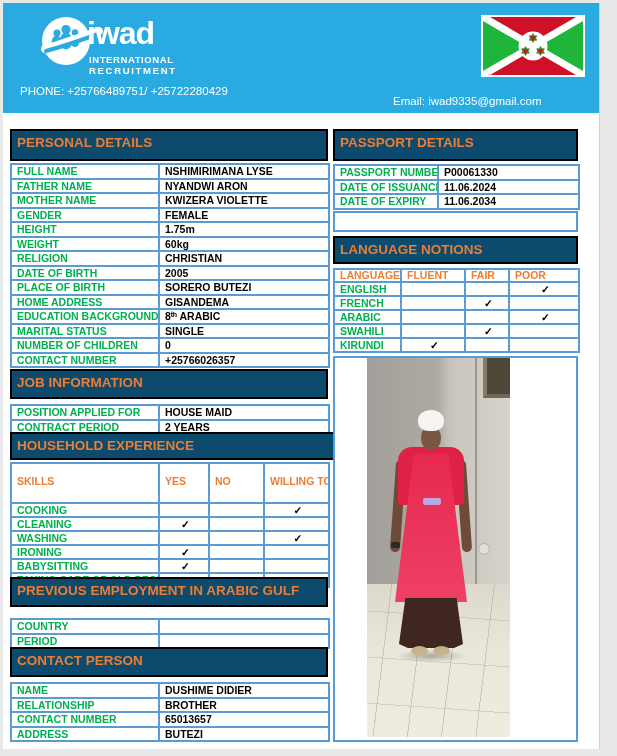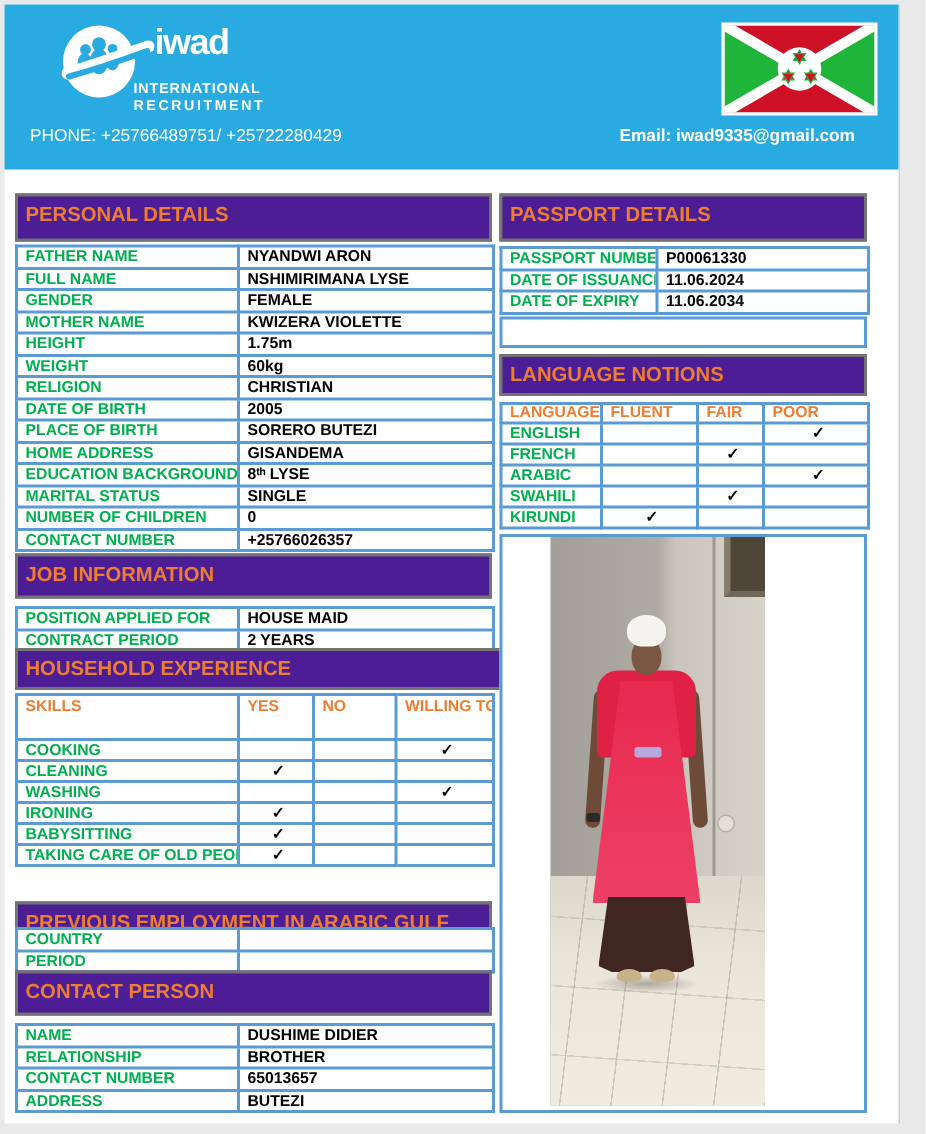--- a/index.html
+++ b/index.html
@@ -2,46 +2,46 @@
 <html><head>
 <meta charset="utf-8">
 <style>
   html,body{margin:0;padding:0;}
   body{width:617px;height:756px;position:relative;background:#e9e9e9;
        font-family:"Liberation Sans",sans-serif;overflow:hidden;}
   .page{position:absolute;left:3px;top:3px;width:596px;height:746px;background:#fff;
         border-right:1px solid #d0d0d0;}
   
   .banner{position:absolute;left:3px;top:3px;width:596px;height:110px;background:#29abe2;}
-  .brand{position:absolute;left:100px;top:14px;color:#fff;font-weight:bold;font-size:24px;
+  .brand{position:absolute;left:84px;top:14px;color:#fff;font-weight:bold;font-size:32px;
          line-height:1;letter-spacing:-1px;}
   .sub{position:absolute;color:#fff;font-weight:bold;font-size:9.5px;line-height:1;}
   .sub1{left:86px;top:52px;letter-spacing:.6px;}
   .sub2{left:86px;top:63px;letter-spacing:1.7px;}
   .phone{position:absolute;left:17px;top:82px;color:#fff;font-weight:normal;font-size:11.5px;}
-  .email{position:absolute;left:390px;top:82px;width:197px;text-align:center;color:#fff;
-         font-weight:bold;font-size:11.5px;}
+  .email{position:absolute;left:390px;top:92px;width:197px;text-align:left;color:#fff;
+         font-weight:normal;font-size:11.5px;}
   .logo-svg{position:absolute;left:38px;top:12px;}
   .flagwrap{position:absolute;left:478px;top:12px;width:104px;height:62px;background:#fff;}
   .flagwrap svg{position:absolute;left:2px;top:2px;}
   
-  .shead{position:absolute;box-sizing:border-box;border:2px solid #737373;background:#4c1d95;
+  .shead{position:absolute;box-sizing:border-box;border:2px solid #000000;background:#0c4a6e;
          color:#ed7d31;font-weight:bold;font-size:13.5px;padding:4px 0 0 5px;
          white-space:nowrap;overflow:hidden;}
   
   table.grid{position:absolute;border-collapse:collapse;table-layout:fixed;background:#fff;}
   .grid td{border:2px solid #5b9bd5;font-size:10.5px;font-weight:bold;height:12.5px;
            line-height:1;padding:0 2px 0 5px;vertical-align:middle;white-space:nowrap;
            overflow:hidden;}
   .rows-sm td{height:12px;}
   .lbl{color:#00b050;}
   .val{color:#000;}
   .ch{color:#ed7d31;}
   .chk{text-align:center;padding:0;color:#000;}
-  .hrow td{vertical-align:top;padding-top:2px;}
+  .hrow td{vertical-align:top;padding-top:12px;}
   .hh26 td{height:26px;}
   .hh11 td{height:11px;}
   .wrap{white-space:normal;line-height:1.15;}
   .emptybox{position:absolute;box-sizing:border-box;border:2px solid #5b9bd5;background:#fff;}
   
   .photobox{position:absolute;left:333px;top:356px;width:245px;height:386px;box-sizing:border-box;
             border:2px solid #5b9bd5;background:#fff;}
   .photo{position:absolute;left:367px;top:358px;width:143px;height:379px;overflow:hidden;
          background:linear-gradient(90deg,#a29f9a 0,#aeaba4 50%,#c9c5bc 58%,#d7d3ca 100%);}
   .photo *{position:absolute;}
@@ -117,36 +117,36 @@
 
 <div class="shead" style="left:10px;top:129px;width:318px;height:32px">PERSONAL DETAILS</div>
 
 <table class="grid" style="left:10px;top:163px;width:318px">
   <colgroup>
       <col style="width:148px">
       <col style="width:170px">
     </colgroup>
   <tbody>
       <tr>
+        <td class="lbl">FULL NAME</td>
+        <td class="val">NSHIMIRIMANA LYSE</td>
+      </tr>
+  <tr>
         <td class="lbl">FATHER NAME</td>
         <td class="val">NYANDWI ARON</td>
       </tr>
   <tr>
-        <td class="lbl">FULL NAME</td>
-        <td class="val">NSHIMIRIMANA LYSE</td>
+        <td class="lbl">MOTHER NAME</td>
+        <td class="val">KWIZERA VIOLETTE</td>
       </tr>
   <tr>
         <td class="lbl">GENDER</td>
         <td class="val">FEMALE</td>
       </tr>
   <tr>
-        <td class="lbl">MOTHER NAME</td>
-        <td class="val">KWIZERA VIOLETTE</td>
-      </tr>
-  <tr>
         <td class="lbl">HEIGHT</td>
         <td class="val">1.75m</td>
       </tr>
   <tr>
         <td class="lbl">WEIGHT</td>
         <td class="val">60kg</td>
       </tr>
   <tr>
         <td class="lbl">RELIGION</td>
         <td class="val">CHRISTIAN</td>
@@ -158,21 +158,21 @@
   <tr>
         <td class="lbl">PLACE OF BIRTH</td>
         <td class="val">SORERO BUTEZI</td>
       </tr>
   <tr>
         <td class="lbl">HOME ADDRESS</td>
         <td class="val">GISANDEMA</td>
       </tr>
   <tr>
         <td class="lbl">EDUCATION BACKGROUND</td>
-        <td class="val">8ᵗʰ LYSE</td>
+        <td class="val">8ᵗʰ ARABIC</td>
       </tr>
   <tr>
         <td class="lbl">MARITAL STATUS</td>
         <td class="val">SINGLE</td>
       </tr>
   <tr>
         <td class="lbl">NUMBER OF CHILDREN</td>
         <td class="val">0</td>
       </tr>
   <tr>
@@ -249,21 +249,21 @@
       </tr>
   <tr>
         <td class="lbl">TAKING CARE OF OLD PEOPLE</td>
         <td class="chk">✓</td>
         <td class="chk"></td>
         <td class="chk"></td>
       </tr>
 </tbody>
   </table>
 
-<div class="shead" style="left:10px;top:601px;width:318px;height:30px">PREVIOUS EMPLOYMENT IN ARABIC GULF</div>
+<div class="shead" style="left:10px;top:577px;width:318px;height:30px">PREVIOUS EMPLOYMENT IN ARABIC GULF</div>
 
 <table class="grid" style="left:10px;top:618px;width:318px">
   <colgroup>
       <col style="width:148px">
       <col style="width:170px">
     </colgroup>
   <tbody>
       <tr>
         <td class="lbl">COUNTRY</td>
         <td class="val"></td>

